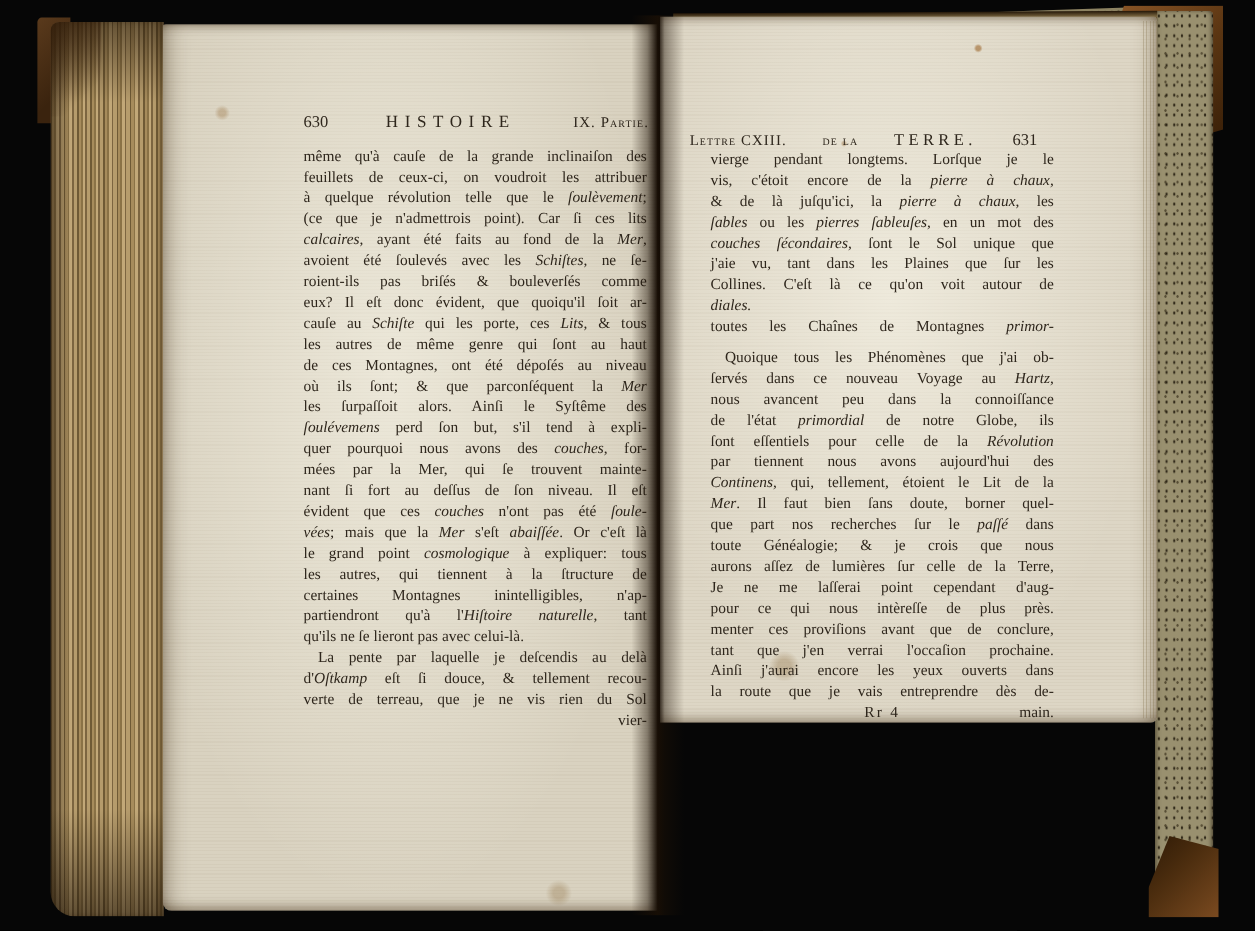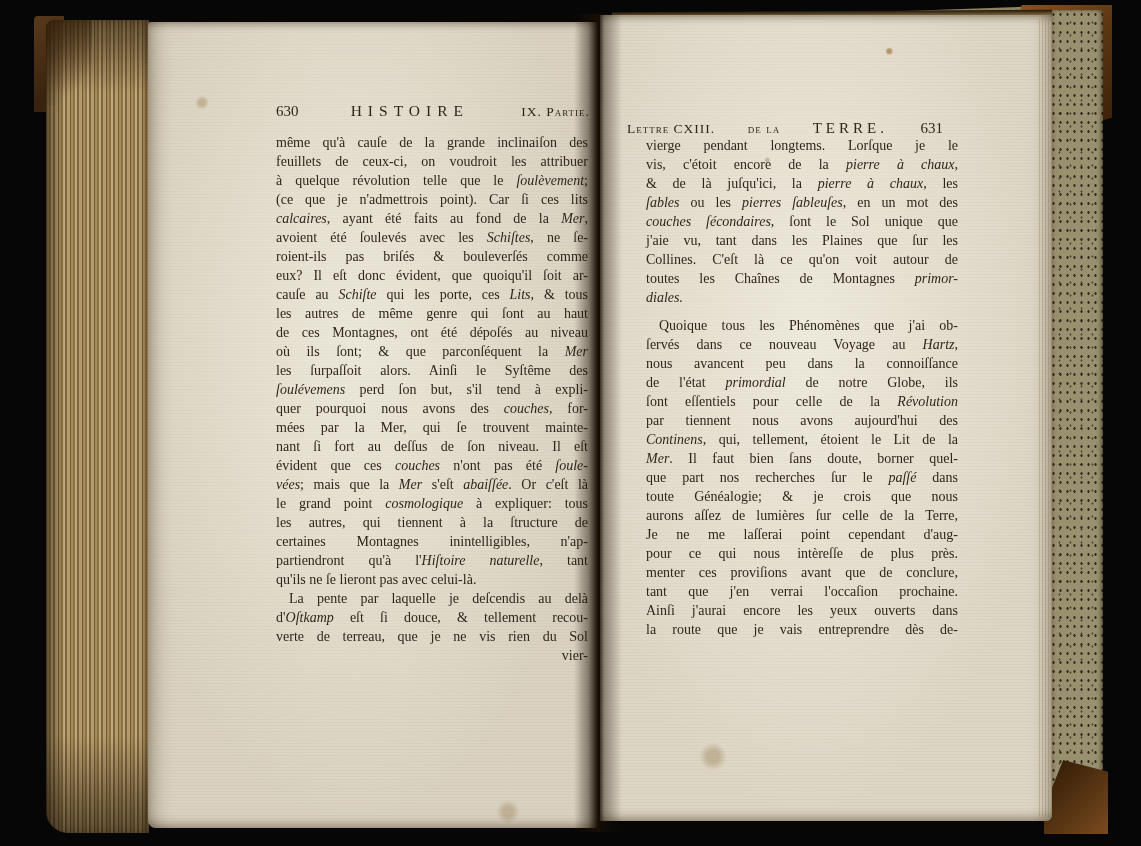--- a/index.html
+++ b/index.html
@@ -21,21 +21,21 @@
       background:linear-gradient(135deg,rgba(52,30,10,.85),rgba(52,30,10,0) 75%);border-radius:8px 0 0 0;}
 
   .page{position:absolute;
       background:
         radial-gradient(ellipse at 46% 40%,rgba(255,253,242,.5),rgba(255,253,242,0) 70%),
         repeating-linear-gradient(0deg,rgba(120,100,70,.05) 0 1px,rgba(0,0,0,0) 1px 3px);
       background-color:var(--paper,#d9d2c0);}
   .page-left{left:148px;top:22px;width:450px;height:806px;border-radius:3px 0 0 8px;
       box-shadow:inset 0 7px 9px -6px rgba(60,40,15,.55),inset 0 -9px 11px -7px rgba(60,40,15,.5),
                  inset 16px 0 20px -13px rgba(60,40,15,.45);}
-  .page-right{left:600px;top:15px;width:452px;height:806px;border-radius:0 4px 6px 0;
+  .page-right{left:600px;top:15px;width:452px;height:642px;border-radius:0 4px 6px 0;
       background-color:#ddd6c5;
       box-shadow:inset 0 7px 9px -6px rgba(60,40,15,.55),inset 0 -9px 11px -7px rgba(60,40,15,.5),
                  inset -14px 0 18px -11px rgba(90,70,40,.5);}
   .page-right::after{content:"";position:absolute;right:0;top:4px;width:13px;height:calc(100% - 8px);
       background:repeating-linear-gradient(90deg,rgba(120,100,60,.28) 0 1px,rgba(0,0,0,0) 1px 3px);}
   .page-right::before{content:"";position:absolute;inset:0;pointer-events:none;background:
       radial-gradient(circle at 64% 4.5%,rgba(150,92,30,.55) 0 2px,rgba(150,92,30,0) 4px),
       radial-gradient(circle at 37% 18%,rgba(140,95,40,.35) 0 1.5px,rgba(140,95,40,0) 3px),
       radial-gradient(circle at 25% 92%,rgba(130,95,45,.3) 0 6px,rgba(130,95,45,0) 14px);}
   .page-left::before{content:"";position:absolute;inset:0;pointer-events:none;background:
@@ -150,38 +150,42 @@
     </div>
     <div class="textblock rp-text">
       <div>
           <div class="tl"><span>vierge pendant longtems.  Lorſque je le</span></div>
           <div class="tl"><span>vis, c'étoit encore de la </span><span class="it">pierre à chaux</span><span>,</span></div>
           <div class="tl"><span>&amp; de là juſqu'ici, la </span><span class="it">pierre à chaux</span><span>, les</span></div>
           <div class="tl"><span class="it">ſables</span><span> ou les </span><span class="it">pierres ſableuſes</span><span>, en un mot des</span></div>
           <div class="tl"><span class="it">couches ſécondaires</span><span>, ſont le Sol unique que</span></div>
           <div class="tl"><span>j'aie vu, tant dans les Plaines que ſur les</span></div>
           <div class="tl"><span>Collines.  C'eſt là ce qu'on voit autour de</span></div>
+          <div class="tl end"><span class="it">diales.</span></div>
           <div class="tl"><span>toutes les Chaînes de Montagnes </span><span class="it">primor-</span></div>
-          <div class="tl end"><span class="it">diales.</span></div>
           <div class="gap" style="height: 9px;"></div>
           <div class="tl ind"><span>Quoique tous les Phénomènes que j'ai ob-</span></div>
           <div class="tl"><span>ſervés dans ce nouveau Voyage au </span><span class="it">Hartz</span><span>,</span></div>
           <div class="tl"><span>nous avancent peu dans la connoiſſance</span></div>
           <div class="tl"><span>de l'état </span><span class="it">primordial</span><span> de notre Globe, ils</span></div>
           <div class="tl"><span>ſont eſſentiels pour celle de la </span><span class="it">Révolution</span></div>
           <div class="tl"><span>par tiennent nous avons aujourd'hui des</span></div>
           <div class="tl"><span class="it">Continens</span><span>, qui, tellement, étoient le Lit de la</span></div>
           <div class="tl"><span class="it">Mer</span><span>.  Il faut bien ſans doute, borner quel-</span></div>
           <div class="tl"><span>que part nos recherches ſur le </span><span class="it">paſſé</span><span> dans</span></div>
           <div class="tl"><span>toute Généalogie; &amp; je crois que nous</span></div>
           <div class="tl"><span>aurons aſſez de lumières ſur celle de la Terre,</span></div>
           <div class="tl"><span>Je ne me laſſerai point cependant d'aug-</span></div>
           <div class="tl"><span>pour ce qui nous intèreſſe de plus près.</span></div>
           <div class="tl"><span>menter ces proviſions avant que de conclure,</span></div>
           <div class="tl"><span>tant que j'en verrai l'occaſion prochaine.</span></div>
           <div class="tl"><span>Ainſi j'aurai encore les yeux ouverts dans</span></div>
           <div class="tl"><span>la route que je vais entreprendre dès de-</span></div>
         </div>
+      <div class="rp-sig">
+        <span class="sig-c">Rr 4</span>
+        <span class="sig-r">main.</span>
+      </div>
     </div>
   </div>
 
   <div class="gutter"></div>
 </div>
 
 </body></html>

